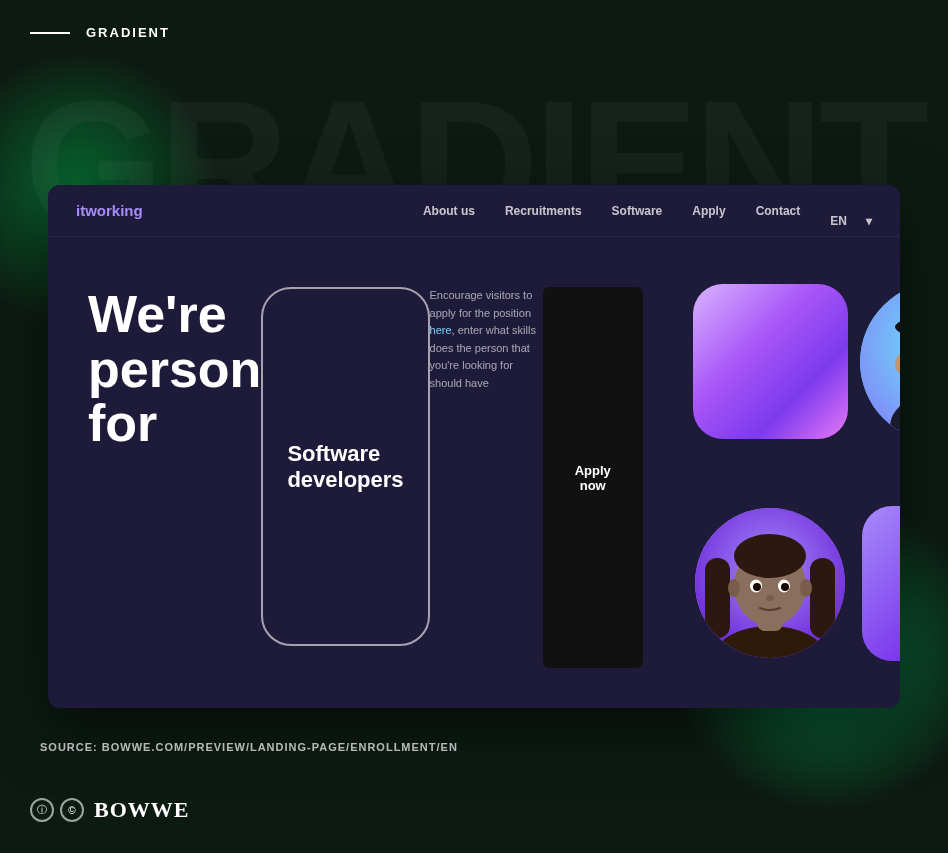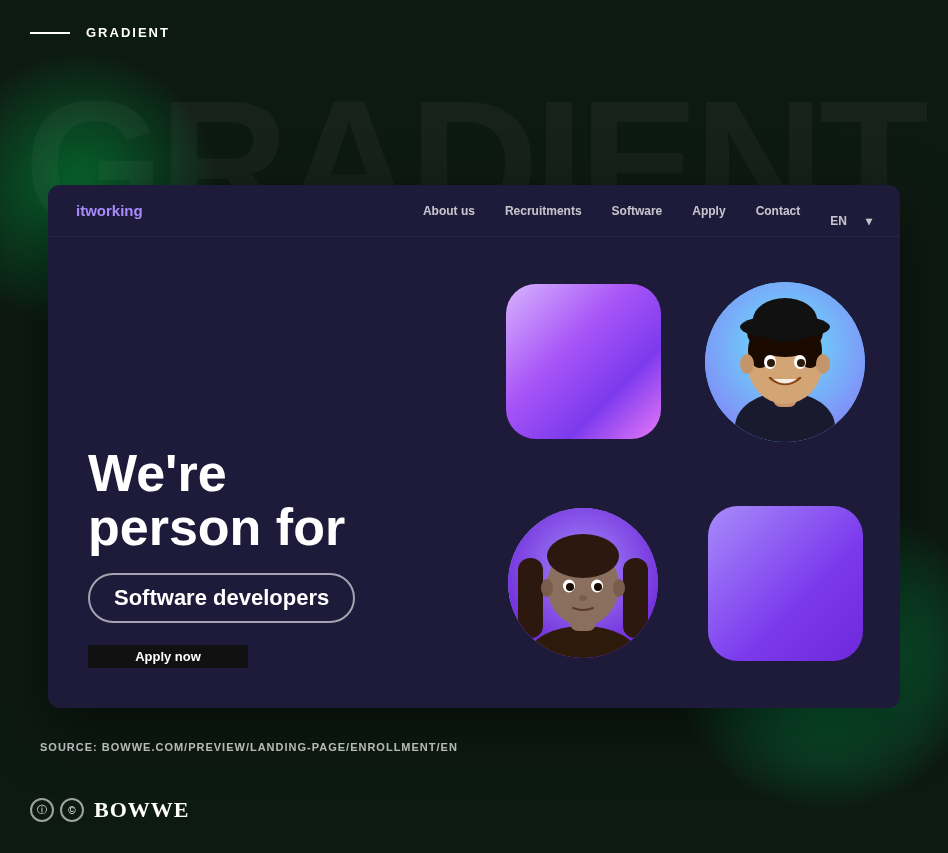--- a/index.html
+++ b/index.html
@@ -146,22 +146,22 @@
     .card-body {
       display: flex;
       height: calc(100% - 52px);
     }
 
     
     .card-left {
       flex: 0 0 420px;
       padding: 50px 30px 40px 40px;
       display: flex;
-      flex-direction: column;
-      justify-content: flex-end;
+      flex-direction: row;
+      justify-content: center;
     }
 
     .hero-title {
       color: white;
       font-size: 52px;
       font-weight: 900;
       line-height: 1.05;
       margin-bottom: 18px;
     }
 
@@ -194,21 +194,21 @@
       text-decoration: none;
     }
 
     .apply-btn {
       display: inline-block;
       background: #111;
       color: white;
       font-size: 13px;
       font-weight: 600;
       padding: 4px 32px;
-      border-radius: 0;
+      border-radius: 6px;
       border: none;
       cursor: pointer;
       width: 160px;
       text-align: center;
     }
 
     
     .card-right {
       flex: 1;
       position: relative;
@@ -347,20 +347,23 @@
   <div class="card-body">
 
     <div class="card-left">
       <h1 class="hero-title">
         <span>We're</span><br>
         <span>person for</span>
       </h1>
       <div class="hero-badge">
         <span class="hero-badge-text">Software developers</span>
       </div>
+      <p class="hero-description">
+        Encourage visitors to apply for the position <a href="#">here</a>, enter what skills does the person that you're looking for should have
+      </p>
       <button class="apply-btn">Apply now</button>
     </div>
 
     <div class="card-right">
 
       <div class="grad-square"></div>
 
       <div class="portrait-circle-1">
         <svg viewBox="0 0 160 160" width="160" height="160">
 

